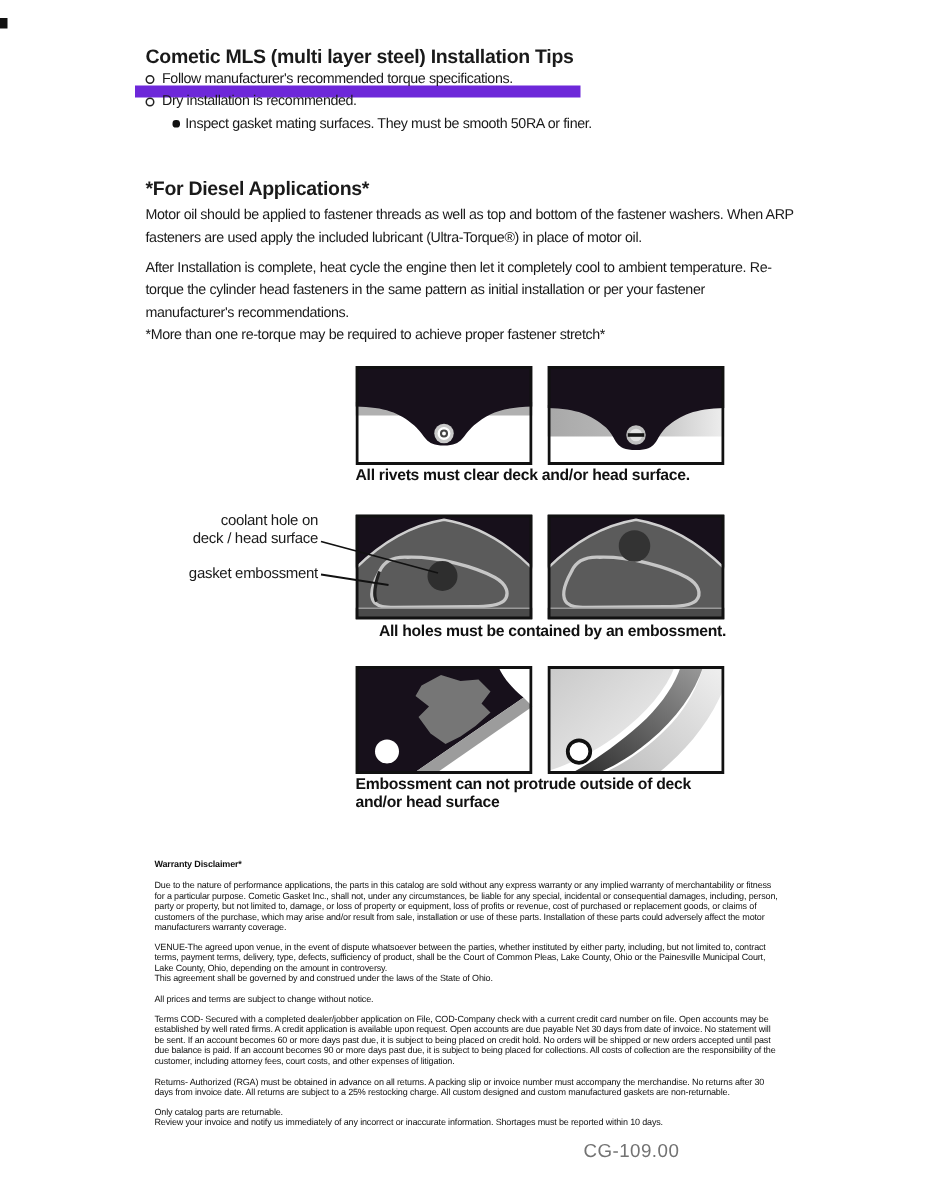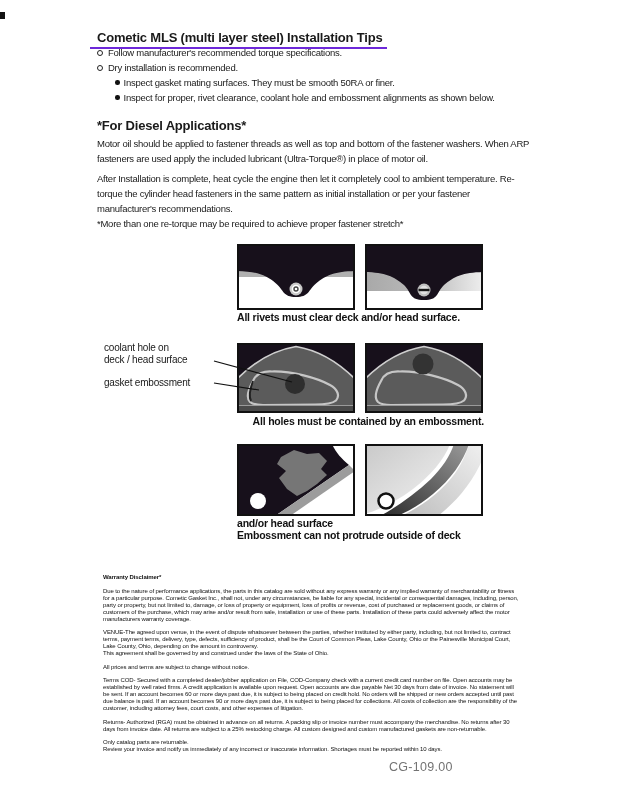--- a/index.html
+++ b/index.html
@@ -3,37 +3,37 @@
 <meta charset="utf-8">
 <style>
   html,body{margin:0;padding:0;background:#ffffff;}
   .page{
     position:relative;width:618px;height:800px;background:#ffffff;overflow:hidden;
     font-family:"Liberation Sans","DejaVu Sans",sans-serif;color:#1a1a1a;
   }
   .page-mark{position:absolute;left:0;top:12px;width:5px;height:7px;background:#121212;}
   .doc-title{
     position:absolute;left:90px;top:21px;display:inline-block;
-    padding:0 5px 2px 7px;border-bottom:2px solid #6d28d9;
+    padding:0 5px 12px 7px;border-bottom:8px solid #6d28d9;
     font-size:13px;font-weight:bold;letter-spacing:-0.2px;white-space:nowrap;
   }
   .tips{position:absolute;left:97px;top:45px;width:432px;font-size:9.5px;letter-spacing:-0.25px;}
   .tip-row{display:flex;align-items:flex-start;line-height:15px;}
   .open-bullet{flex:none;width:4px;height:4px;border:1px solid #222;border-radius:50%;margin:5px 5px 0 0;}
   .sub-row{margin-left:18px;}
   .filled-bullet{flex:none;width:4.5px;height:4.5px;background:#111;border-radius:50%;margin:5px 4px 0 0;}
   .diesel-heading{position:absolute;left:97px;top:118px;font-size:13px;font-weight:bold;letter-spacing:-0.2px;}
   .body-para{position:absolute;left:97px;width:432px;font-size:9.5px;line-height:15px;letter-spacing:-0.25px;}
   .p1{top:136px;}
   .p2{top:171px;}
   .note{top:216px;}
   .rw-label{position:absolute;width:118px;text-align:center;font-size:14.5px;letter-spacing:0.5px;color:#111;margin-top:24px;}
   .caption{position:absolute;font-size:10.5px;font-weight:bold;letter-spacing:-0.2px;color:#111;line-height:12px;}
   .dbox{position:absolute;}
-  .side-label{position:absolute;left:104px;width:108px;font-size:10px;line-height:12px;letter-spacing:-0.2px;}
+  .side-label{position:absolute;left:104px;width:108px;text-align:right;font-size:10px;line-height:12px;letter-spacing:-0.2px;}
   .overlay{position:absolute;left:0;top:0;z-index:5;pointer-events:none;}
   .disclaimer{position:absolute;left:103px;top:574px;width:416px;font-size:6px;line-height:7px;letter-spacing:-0.1px;color:#111;}
   .disclaimer .dp{margin:0 0 6.5px 0;}
   .disclaimer .dh{font-weight:bold;margin:0 0 6.5px 0;}
   .footer-code{position:absolute;left:389px;top:760px;font-size:12.5px;letter-spacing:0.3px;color:#737373;}
 </style>
 </head>
 <body>
 
 <div class="page">
@@ -48,24 +48,20 @@
       <span>Follow manufacturer's recommended torque specifications.</span>
     </div>
     <div class="tip-row">
       <span class="open-bullet"></span>
       <span>Dry installation is recommended.</span>
     </div>
     <div class="tip-row sub-row">
       <span class="filled-bullet"></span>
       <span>Inspect gasket mating surfaces.  They must be smooth 50RA or finer.</span>
     </div>
-    <div class="tip-row sub-row">
-      <span class="filled-bullet"></span>
-      <span>Inspect for proper, rivet clearance, coolant hole and embossment alignments as shown below.</span>
-    </div>
   </div>
 
   <div class="diesel-heading">*For Diesel Applications*</div>
   <div class="body-para p1">Motor oil should be applied to fastener threads as well as top and bottom of the fastener washers. When ARP fasteners are used apply the included lubricant (Ultra-Torque®) in place of motor oil.</div>
   <div class="body-para p2">After Installation is complete, heat cycle the engine then let it completely cool to ambient temperature. Re-torque the cylinder head fasteners in the same pattern as initial installation or per your fastener manufacturer's recommendations.</div>
   <div class="body-para note">*More than one re-torque may be required to achieve proper fastener stretch*</div>
 
   <div class="rw-label" style="left:237px;top:229px;">RIGHT</div>
   <div class="rw-label" style="left:365px;top:229px;">WRONG</div>
 
@@ -173,22 +169,22 @@
       <rect width="118" height="72" fill="#ffffff"></rect>
       <path d="M0,0 H85 C79,16 66,31 48,45 C32,57 14,66 0,70 Z" fill="url(#lg)"></path>
       <path d="M104,0 H118 V14 C108,38 92,57 73,72 H36 C54,64 70,52 83,38 C93,27 100,14 104,0 Z" fill="url(#lg2)"></path>
       <path d="M89,0 H104 C98,18 86,35 68,50 C55,61 42,68 32,72 H15 C32,63 50,50 66,35 C77,24 85,12 89,0 Z" fill="url(#dg)"></path>
       <circle cx="21" cy="57" r="7.5" fill="#ffffff" stroke="#111" stroke-width="2.5"></circle>
       <rect x="1" y="1" width="116" height="70" fill="none" stroke="#111" stroke-width="2"></rect>
     </svg>
   </div>
 
   <div class="caption" style="left:237px;top:517px;width:260px;">
+    <div>Embossment can not protrude outside of deck</div>
     <div>and/or head surface</div>
-    <div>Embossment can not protrude outside of deck</div>
   </div>
 
   <svg class="overlay" width="618" height="800" viewBox="0 0 618 800">
     <line x1="214" y1="361" x2="292" y2="382" stroke="#111" stroke-width="1.2"></line>
     <line x1="214" y1="383" x2="259" y2="390" stroke="#111" stroke-width="1.2"></line>
   </svg>
 
   <div class="disclaimer">
     <div class="dh">Warranty Disclaimer*</div>
     <p class="dp">Due to the nature of performance applications, the parts in this catalog are sold without any express warranty or any implied warranty of merchantability or fitness for a particular purpose.  Cometic Gasket Inc., shall not, under any circumstances, be liable for any special, incidental or consequential damages, including, person, party or property, but not limited to, damage, or loss of property or equipment, loss of profits or revenue, cost of purchased or replacement goods, or claims of customers of the purchase, which may arise and/or result from sale, installation or use of these parts.  Installation of these parts could adversely affect the motor manufacturers warranty coverage.</p>

